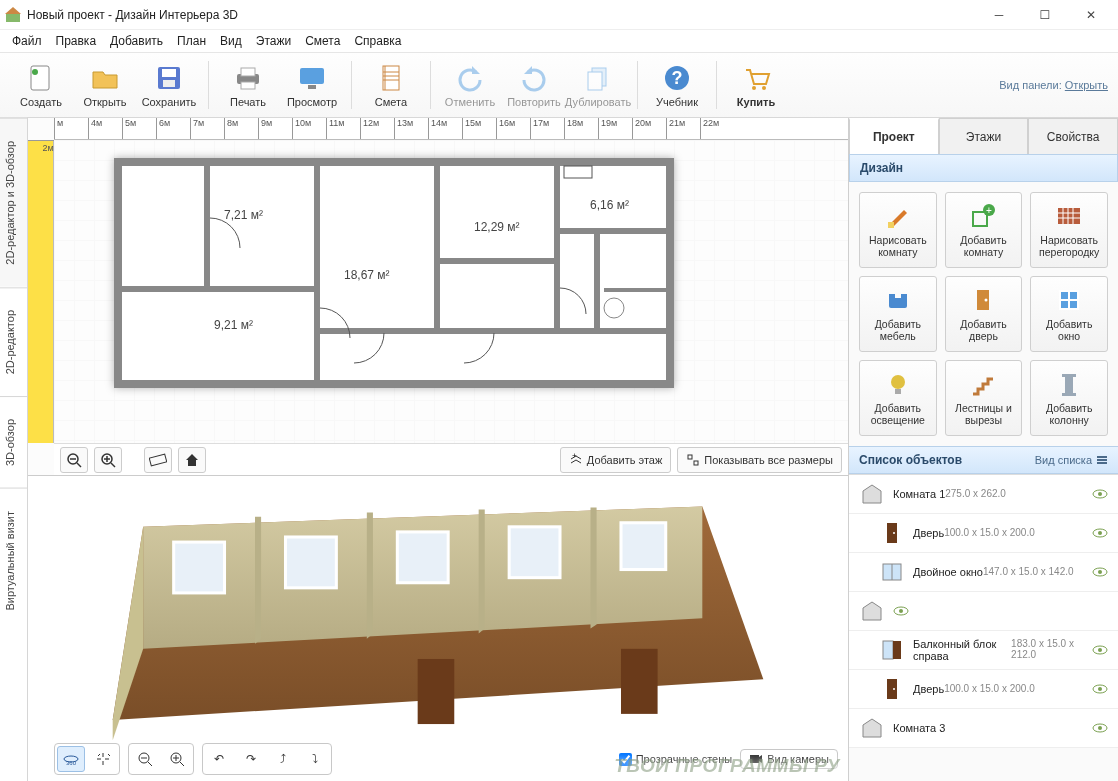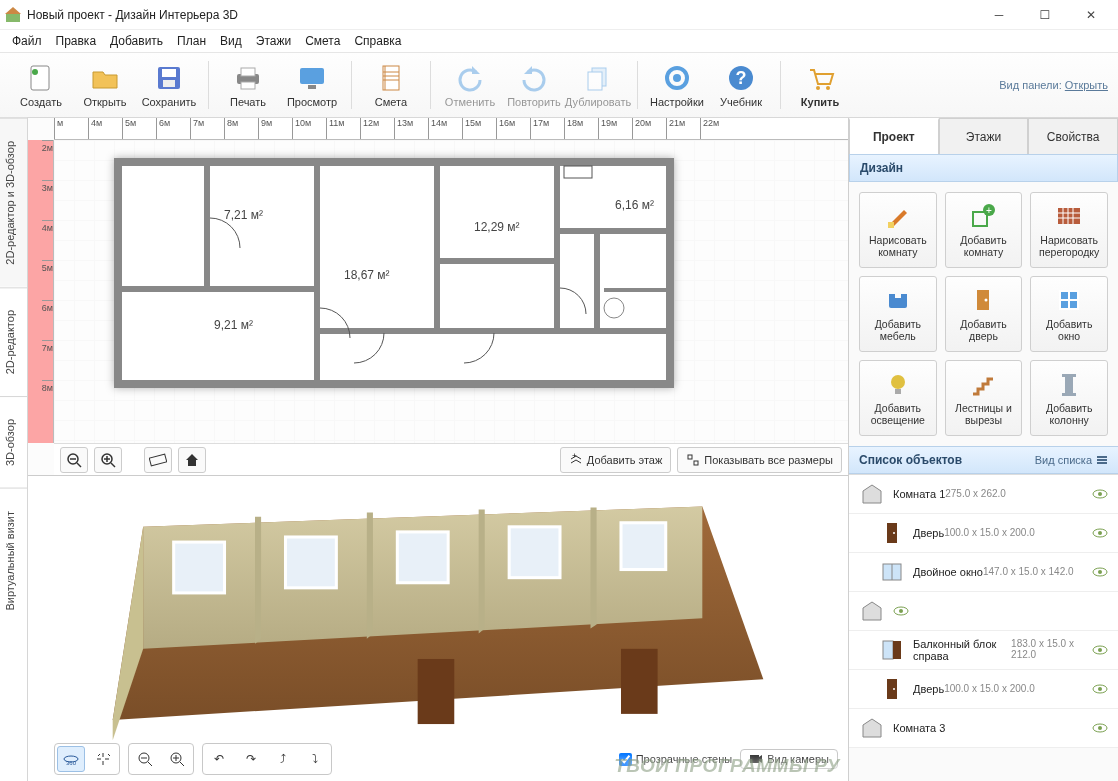--- a/index.html
+++ b/index.html
@@ -18,21 +18,21 @@
 .toolbar .right-label { margin-left: auto; font-size: 11px; color: #5a7a9a; }
 .toolbar .right-label a { color: #5a7a9a; }
 .workarea { display: flex; height: calc(781px - 30px - 22px - 66px); }
 .side-tabs { width: 28px; border-right: 1px solid #d6d6d6; display: flex; flex-direction: column; }
 .side-tab { flex: 0 0 auto; writing-mode: vertical-rl; transform: rotate(180deg); text-align: center; padding: 22px 4px; font-size: 11px; color: #444; border-bottom: 1px solid #d6d6d6; background: #fff; cursor: default; white-space: nowrap; }
 .side-tab.active { background: #f7f7f7; }
 .center { flex: 1; display: flex; flex-direction: column; position: relative; }
 .plan-pane { flex: 0 0 54%; position: relative; background: #fcfcfc; border-bottom: 1px solid #ccc; }
 .ruler-h { position: absolute; top: 0; left: 26px; right: 0; height: 22px; background: #fff; border-bottom: 1px solid #bbb; display: flex; overflow:hidden; }
 .ruler-h .tick { flex: 0 0 34px; border-left: 1px solid #999; font-size: 9px; color: #555; padding-left: 2px; display:flex; align-items:flex-start; }
-.ruler-v { position: absolute; top: 22px; left: 0; width: 26px; bottom: 32px; background: #fca5a5; border-right: 1px solid #bbb; display: flex; flex-direction: column; align-items: flex-end; }
+.ruler-v { position: absolute; top: 22px; left: 0; width: 26px; bottom: 32px; background: #fde047; border-right: 1px solid #bbb; display: flex; flex-direction: row; }
 .ruler-v .tick { flex: 0 0 40px; border-top: 1px solid #999; font-size: 9px; color: #555; padding-top: 2px; text-align: center; }
 .canvas2d { position: absolute; top: 22px; left: 26px; right: 0; bottom: 32px; background: repeating-linear-gradient(#f8f8f8 0 1px, transparent 1px 20px), repeating-linear-gradient(90deg, #f8f8f8 0 1px, transparent 1px 20px), #fdfdfd; overflow: hidden; }
 .floorplan { position: absolute; top: 18px; left: 60px; width: 560px; height: 230px; }
 .floorplan .outer { position: absolute; inset: 0; border: 8px solid #888; background: #fff; filter: drop-shadow(0 0 4px rgba(0,0,0,0.3)); }
 .wall { position: absolute; background: #888; }
 .room-label { position: absolute; font-size: 12px; color: #444; }
 .plan-tools { position: absolute; left: 26px; right: 0; bottom: 0; height: 32px; display: flex; align-items: center; padding: 0 6px; gap: 6px; background: #fff; border-top: 1px solid #ddd; }
 .plan-tools .mini-btn { width: 28px; height: 26px; display: flex; align-items: center; justify-content: center; border: 1px solid #ccc; border-radius: 3px; background: #fafafa; color: #333; }
 .plan-tools .mini-btn.pill { width: auto; padding: 0 8px; gap: 4px; font-size: 11px; }
 .plan-tools .spacer { flex: 1; }
@@ -173,29 +173,20 @@
           <rect x="10" y="6" width="14" height="18" fill="#cde4f8" stroke="#5aa0e0"></rect>
           <rect x="6" y="10" width="14" height="18" fill="#fff" stroke="#5aa0e0"></rect>
         </svg>
       </div>
       <span>Дублировать</span>
     </div>
   <div class="tool-sep"></div>
   <div class="tool-btn">
       <div class="ico">
         <svg viewBox="0 0 32 32">
-          <circle cx="16" cy="16" r="10" fill="none" stroke="#5aa0e0" stroke-width="4"></circle>
-          <circle cx="16" cy="16" r="4" fill="#5aa0e0"></circle>
-        </svg>
-      </div>
-      <span>Настройки</span>
-    </div>
-  <div class="tool-btn">
-      <div class="ico">
-        <svg viewBox="0 0 32 32">
           <circle cx="16" cy="16" r="12" fill="#4a8ad0"></circle>
           <text x="16" y="22" text-anchor="middle" fill="#fff" font-size="18" font-weight="bold">?</text>
         </svg>
       </div>
       <span>Учебник</span>
     </div>
   <div class="tool-sep"></div>
   <div class="tool-btn">
       <div class="ico">
         <svg viewBox="0 0 32 32">
@@ -277,21 +268,21 @@
             <path d="M446 130 A26 26 0 0 1 472 156" fill="none" stroke="#555" stroke-width="1"></path>
             <rect x="450" y="8" width="28" height="12" fill="#fff" stroke="#555"></rect>
             <circle cx="500" cy="150" r="10" fill="#fff" stroke="#888"></circle>
           </svg>
         </div>
 
         <div id="room-labels">
             <div class="room-label" style="left: 170px; top: 68px;">7,21 м²</div>
             <div class="room-label" style="left: 290px; top: 128px;">18,67 м²</div>
             <div class="room-label" style="left: 420px; top: 80px;">12,29 м²</div>
-            <div class="room-label" style="left: 561px; top: 58px;">6,16 м²</div>
+            <div class="room-label" style="left: 536px; top: 58px;">6,16 м²</div>
             <div class="room-label" style="left: 160px; top: 178px;">9,21 м²</div>
           </div>
       </div>
       <div class="plan-tools">
         <div class="mini-btn">
             <svg width="16" height="16" viewBox="0 0 16 16">
               <circle cx="7" cy="7" r="5" fill="none" stroke="#333" stroke-width="1.5"></circle>
               <line x1="11" y1="11" x2="15" y2="15" stroke="#333" stroke-width="1.5"></line>
               <line x1="4" y1="7" x2="10" y2="7" stroke="#333" stroke-width="1.5"></line>
             </svg>

